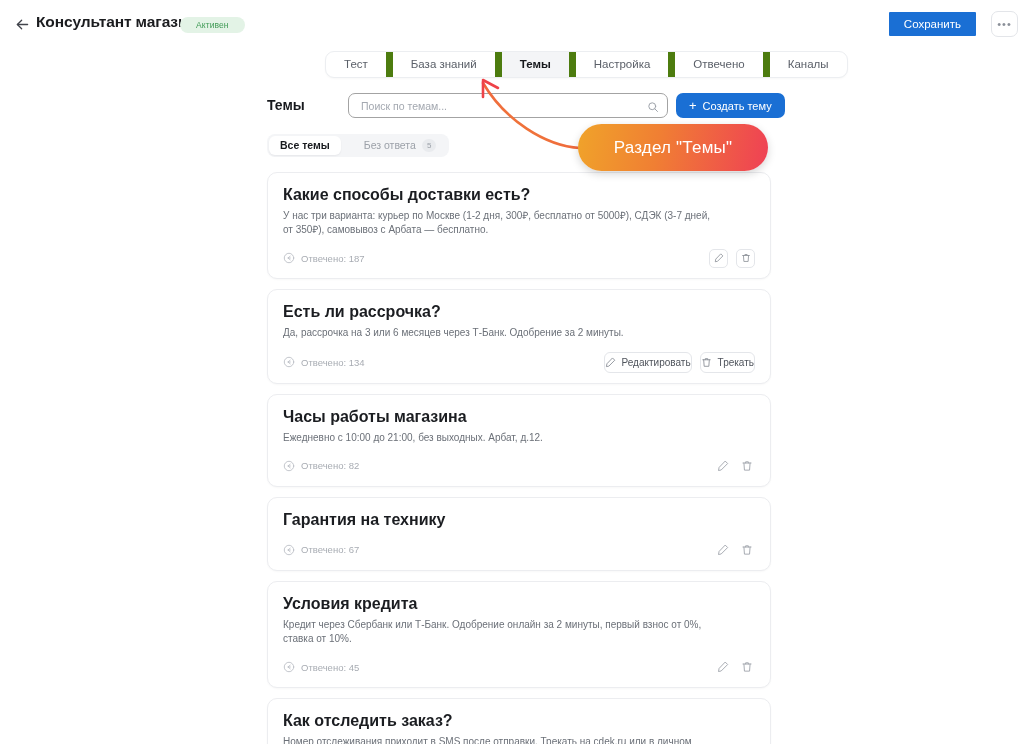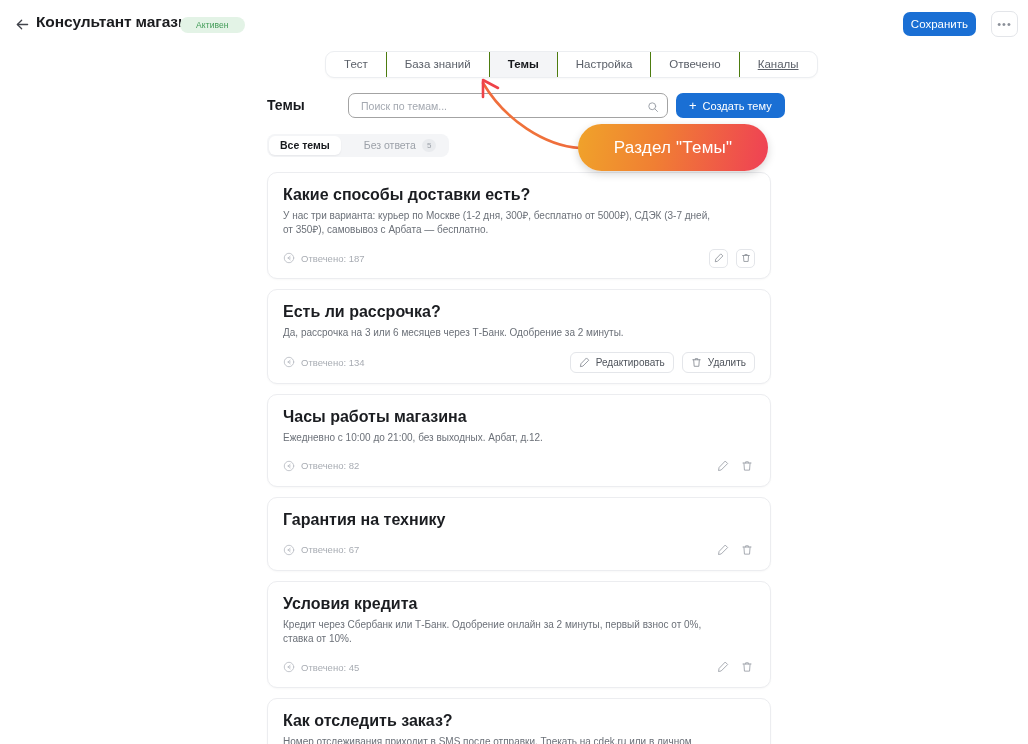--- a/index.html
+++ b/index.html
@@ -28,44 +28,44 @@
   }
   .status-badge {
     position: absolute; left: 180px; top: 17px;
     background: #e3f3e6; color: #3f9a55;
     font-size: 8.5px; padding: 3px 16px; border-radius: 9px;
     letter-spacing: 0.1px;
   }
   .save-btn {
     position: absolute; right: 52px; top: 12px;
     background: #1a6fd4; color: #ffffff;
-    font-size: 11.5px; border: none; border-radius: 7px;
-    padding: 0 8px; height: 24px; line-height: 24px; cursor: pointer;
+    font-size: 11.5px; border: none; border-radius: 1px;
+    padding: 0 15px; height: 24px; line-height: 24px; cursor: pointer;
   }
   .more-btn {
     position: absolute; right: 10px; top: 11px;
     width: 27px; height: 26px; border: 1px solid #e3e5e9; border-radius: 7px;
     background: #fff; color: #8a8f98; font-size: 11px;
     display: flex; align-items: center; justify-content: center; cursor: pointer;
     letter-spacing: 1px;
   }
 
   
   .tabs {
     position: absolute; left: 325px; top: 51px;
     display: flex; background: #ffffff;
     border: 1px solid #eceef1; border-radius: 9px; overflow: hidden;
     box-shadow: 0 1px 2px rgba(16,24,40,0.03);
   }
   .tab {
     font-size: 11.5px; color: #5b6069;
     padding: 0 18px; height: 25px; line-height: 25px;
-    border-right: 1px solid #4d7c0f; cursor: pointer; white-space: nowrap;
-  }
-  .tab:last-child { border-right: none; text-decoration: underline; }
+    border-right: 7px solid #4d7c0f; cursor: pointer; white-space: nowrap;
+  }
+  .tab:last-child { border-right: none; }
   .tab.active { background: #f4f5f7; color: #16181c; font-weight: bold; }
 
   
   .section-title {
     position: absolute; left: 267px; top: 97px;
     font-size: 14px; font-weight: bold; color: #17191d;
   }
   .search-wrap {
     position: absolute; left: 348px; top: 93px;
     width: 320px; height: 25px;
@@ -125,21 +125,21 @@
   .card-actions { display: flex; align-items: center; gap: 8px; }
 
   .icon-btn {
     width: 19px; height: 19px; border: 1px solid #e4e6ea; border-radius: 5px;
     background: #fff; color: #8b9098;
     display: flex; align-items: center; justify-content: center; cursor: pointer;
   }
   .icon-btn.plain { border: none; background: transparent; width: 16px; height: 16px; color: #9ea3aa; }
   .text-btn {
     height: 21px; border: 1px solid #e4e6ea; border-radius: 6px; background: #fff;
-    color: #4f545c; font-size: 10px; padding: 0 8px; cursor: pointer;
+    color: #4f545c; font-size: 10px; padding: 0 0; cursor: pointer;
     display: flex; align-items: center; gap: 6px;
     font-family: "Liberation Sans", sans-serif;
   }
   .text-btn svg { width: 11px; height: 11px; color: #8b9098; }
 
   
   .annot-svg { position: absolute; left: 0; top: 0; width: 1028px; height: 744px; pointer-events: none; }
   .callout {
     position: absolute; left: 578px; top: 124px;
     width: 190px; height: 47px; border-radius: 24px;
@@ -256,21 +256,21 @@
               <path d="M11.3 1.8l2.9 2.9L5.6 13.3 2 14l.7-3.6z"></path>
             </svg>
             <span>Редактировать</span>
           </button>
           <button class="text-btn">
             <svg viewBox="0 0 16 16" fill="none" stroke="currentColor" stroke-width="1.3" stroke-linecap="round" stroke-linejoin="round">
               <path d="M2.6 4h10.8"></path>
                 <path d="M6.2 4V2.4h3.6V4"></path>
                 <path d="M3.9 4l.7 9.5h6.8L12.1 4"></path>
             </svg>
-            <span>Удалить</span>
+            <span>Трекать</span>
           </button>
         </div>
       </div>
     </div>
 
     <div class="card">
       <div class="card-title">Часы работы магазина</div>
       <div class="card-desc">Ежедневно с 10:00 до 21:00, без выходных. Арбат, д.12.</div>
       <div class="card-foot">
         <div class="answered">

